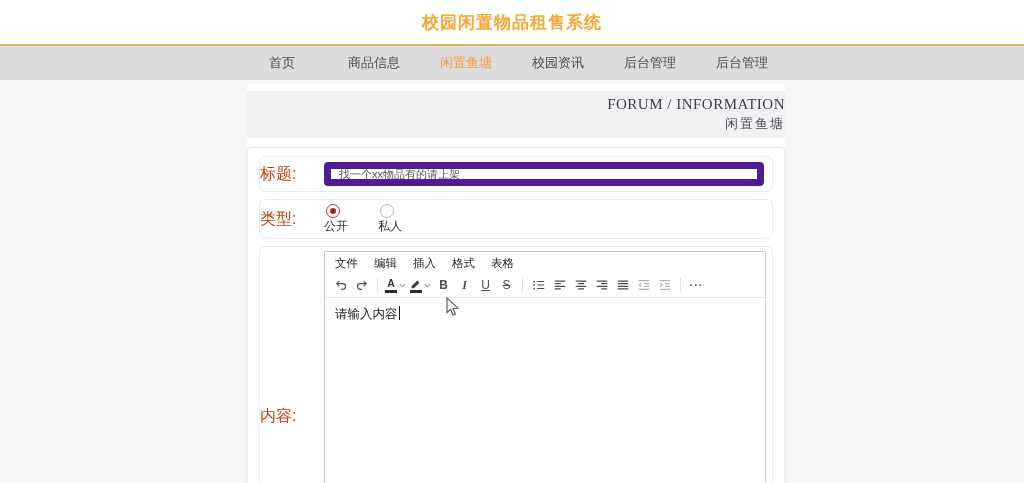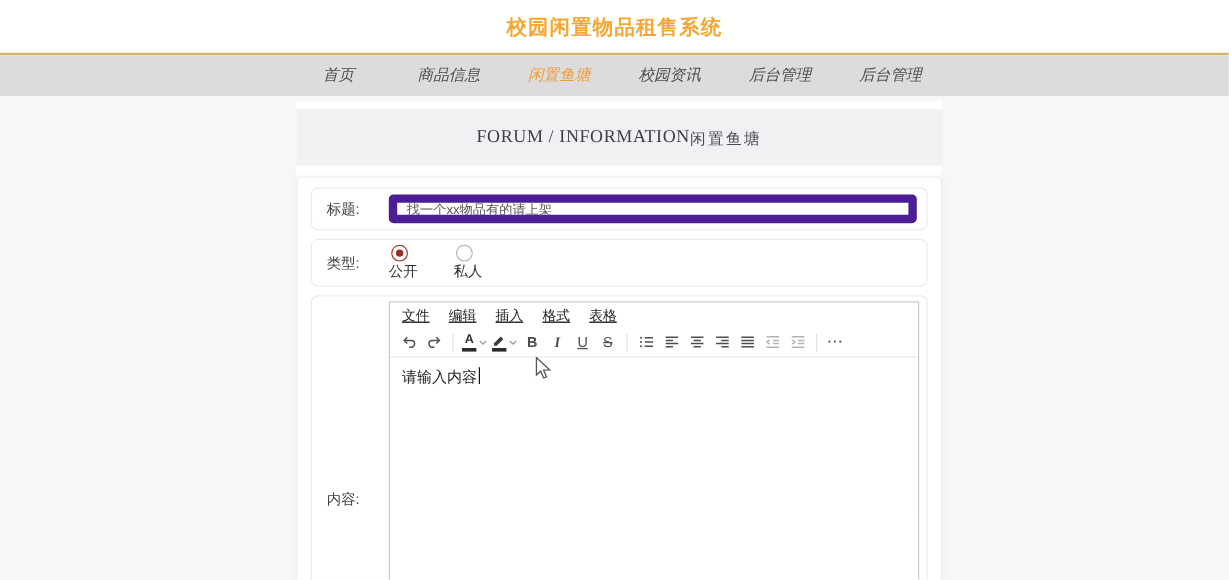--- a/index.html
+++ b/index.html
@@ -5,53 +5,53 @@
   * { margin:0; padding:0; box-sizing:border-box; }
   html,body { width:1024px; height:483px; overflow:hidden; }
   body { background:#f7f7f8; font-family:"Liberation Sans","DejaVu Sans",sans-serif; position:relative; }
 
   
   .header { height:44px; background:#fffffe; display:flex; align-items:center; justify-content:center; }
   .header-title { color:#f6a733; font-size:17px; font-weight:bold; letter-spacing:1px; }
   .gold-line { height:2px; background:#d9b266; }
 
   
-  .nav { height:34px; background:#dcdcdc; display:flex; align-items:center; justify-content:center;font-style:italic; }
+  .nav { height:34px; background:#dcdcdc; display:flex; align-items:center; justify-content:center; }
   .nav-item { width:92px; text-align:center; font-size:13px; color:#4c4c4c; cursor:pointer; }
   .nav-item.active { color:#ef9c38; }
 
   
   .content-col { position:absolute; left:247px; top:84px; width:538px; min-height:399px; background:#ffffff; }
 
-  .banner { margin-top:7px; height:47px; background:#f1f1f3; display:flex; flex-direction:row; align-items:center; justify-content:center; font-family:"Liberation Serif","DejaVu Serif",serif; }
+  .banner { margin-top:7px; height:47px; background:#f1f1f3; display:flex; flex-direction:column; align-items:flex-end; justify-content:center; font-family:"Liberation Serif","DejaVu Serif",serif; }
   .banner-en { font-size:15px; color:#3d3d47; letter-spacing:0.5px; }
   .banner-zh { font-size:13px; color:#4a4a52; margin-top:2px; letter-spacing:2px; }
 
   
   .card { margin-top:9px; background:#fff; border:1px solid #ededed; border-radius:4px; box-shadow:0 0 5px rgba(0,0,0,0.04); padding:8px 11px 11px 11px; }
   .form-row { border:1px solid #ebebeb; border-radius:6px; margin-bottom:7px; display:flex; align-items:center; background:#fff; }
   .row-title { height:36px; }
   .row-type { height:40px; }
   .row-content { height:340px; align-items:center; padding:4px 6px 4px 0; }
-  .form-label { flex:0 0 64px; text-align:center; padding-right:12px; font-size:12px; color:#404040; }
+  .form-label { flex:0 0 64px; text-align:left; padding-right:12px; font-size:16px; color:#c2410c; }
   .row-content .form-label { align-self:center; }
 
   .title-input { flex:1; margin-right:8px; height:24px; border:7px solid #4c1d95; border-radius:4px; font-size:11px; color:#555; padding:0 8px; outline:none; font-family:inherit; }
 
   
   .radio-group { display:flex; align-items:center; gap:30px; }
   .radio-opt { display:flex; align-items:center; cursor:pointer;flex-direction:column; }
   .radio-circle { width:14px; height:14px; border-radius:50%; border:1px solid #b7b7b7; background:#fff; margin-right:7px; position:relative; }
   .radio-opt.selected .radio-circle { border-color:#a63d33; }
   .radio-opt.selected .radio-circle::after { content:""; position:absolute; left:3px; top:3px; width:6px; height:6px; border-radius:50%; background:#9c2a24; }
   .radio-label { font-size:12px; color:#333; }
 
   
   .editor { flex:1; align-self:stretch; border:1px solid #c9c9c9; background:#fff; display:flex; flex-direction:column; border-radius:1px; }
-  .editor-menubar { height:21px; display:flex; align-items:center; gap:16px; padding:2px 10px 0 10px;text-decoration:underline; }
+  .editor-menubar { height:21px; display:flex; align-items:center; gap:16px; padding:2px 10px 0 10px; }
   .menu-item { font-size:11.5px; color:#222; cursor:pointer; }
   .editor-toolbar { height:25px; display:flex; align-items:center; padding:0 5px; border-bottom:1px solid #e8e8e8; }
   .tb-btn { min-width:21px; height:21px; display:flex; align-items:center; justify-content:center; color:#4e4e4e; cursor:pointer; border-radius:2px; }
   .tb-sep { width:1px; height:15px; background:#e2e2e2; margin:0 5px; }
   .tb-glyph { font-size:12px; line-height:1; }
   .g-bold { font-weight:bold; }
   .g-italic { font-style:italic; font-family:"Liberation Serif",serif; font-weight:bold; }
   .g-underline { text-decoration:underline; }
   .g-strike { text-decoration:line-through; }
   .g-more { font-weight:bold; letter-spacing:1px; font-size:11px; color:#555; }

